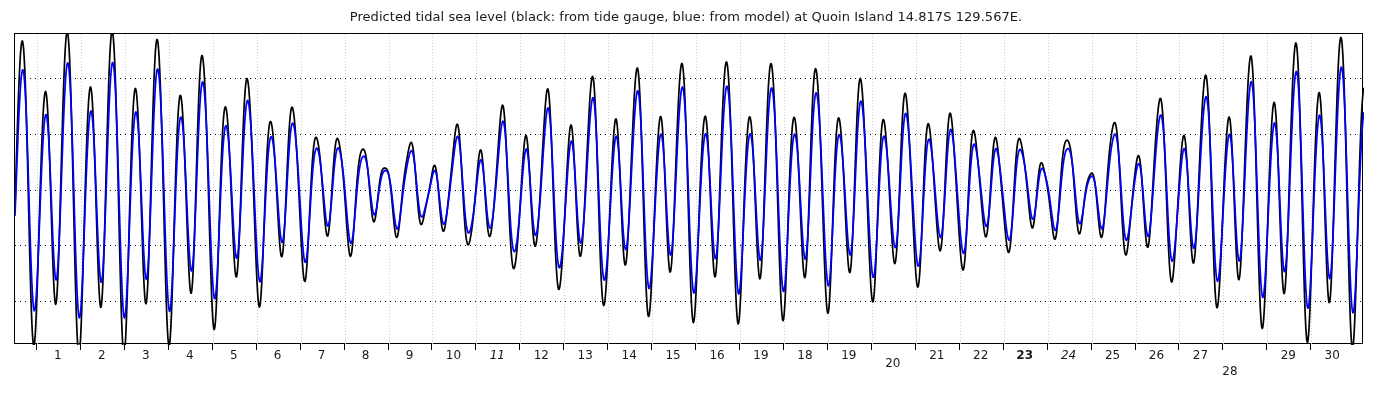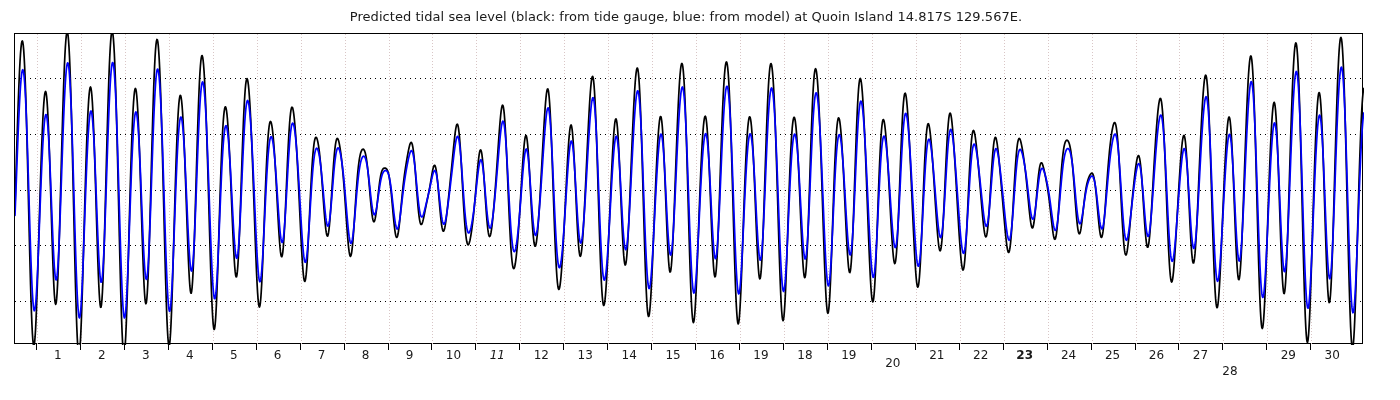--- a/index.html
+++ b/index.html
@@ -238,21 +238,21 @@
       <div class="xtick-label" style="left: 615.179px;">14</div>
       <div class="xtick-label" style="left: 659.121px;">15</div>
       <div class="xtick-label" style="left: 703.062px;">16</div>
       <div class="xtick-label" style="left: 747.003px;">19</div>
       <div class="xtick-label" style="left: 790.945px;">18</div>
       <div class="xtick-label" style="left: 834.886px;">19</div>
       <div class="xtick-label" style="left: 878.827px; margin-top: 8px;">20</div>
       <div class="xtick-label" style="left: 922.769px;">21</div>
       <div class="xtick-label" style="left: 966.71px;">22</div>
       <div class="xtick-label" style="left: 1010.65px; font-weight: bold;">23</div>
-      <div class="xtick-label" style="left: 1054.59px;">24</div>
+      <div class="xtick-label" style="left: 1054.59px; font-style: italic;">24</div>
       <div class="xtick-label" style="left: 1098.53px;">25</div>
       <div class="xtick-label" style="left: 1142.48px; text-align: right;">26</div>
       <div class="xtick-label" style="left: 1186.42px;">27</div>
       <div class="xtick-label" style="left: 1216px; margin-top: 16px;">28</div>
       <div class="xtick-label" style="left: 1274.3px;">29</div>
       <div class="xtick-label" style="left: 1318.24px;">30</div>
     </div>
 
   <div id="credit-wrap">
     

